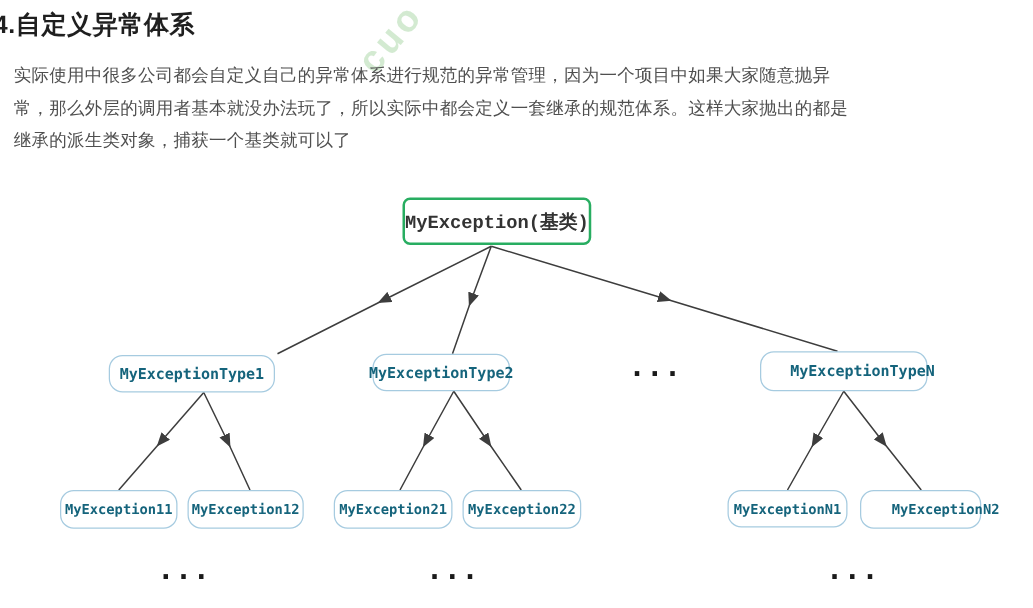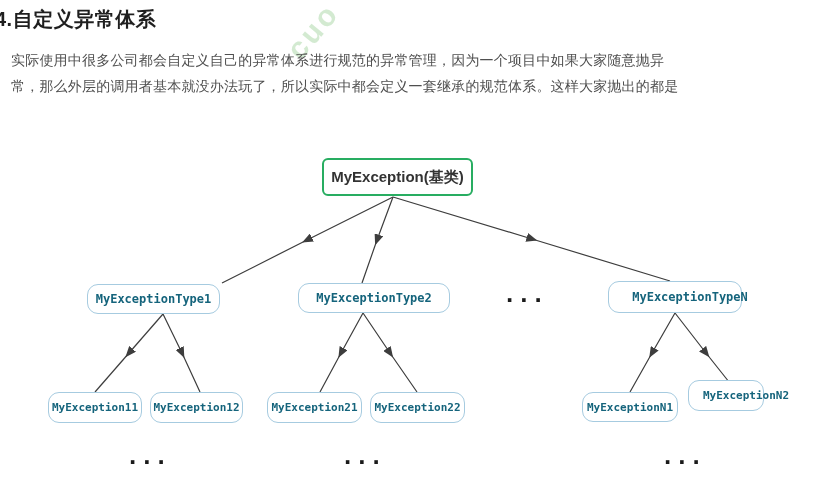--- a/index.html
+++ b/index.html
@@ -35,21 +35,21 @@
   #connectors{position:absolute;left:0;top:0;pointer-events:none;}
   .node{
     position:absolute;box-sizing:border-box;
     background:#ffffff;
     display:flex;align-items:center;justify-content:center;
     white-space:nowrap;
   }
   .root-node{
     border:2.5px solid #28ad61;border-radius:6px;
     font-size:15px;font-weight:700;color:#333333;
-    font-family:Liberation Sans, sans-serif;
+    font-family:Liberation Mono, monospace;
   }
   .blue-node{
     border:1px solid #a6cbe0;border-radius:11px;
     font-weight:700;color:#15647c;
     font-family:"DejaVu Sans Mono","Liberation Mono", monospace;
   }
   .lvl2{font-size:12px;}
   .lvl3{font-size:11px;}
   .ellipsis{
     position:absolute;
@@ -63,20 +63,21 @@
 
 <div id="page">
 
   <div id="watermark">cuo</div>
 
   <h1 id="heading">4.自定义异常体系</h1>
 
   <div id="paragraph">
     <div class="para-line">实际使用中很多公司都会自定义自己的异常体系进行规范的异常管理，因为一个项目中如果大家随意抛异</div>
     <div class="para-line">常，那么外层的调用者基本就没办法玩了，所以实际中都会定义一套继承的规范体系。这样大家抛出的都是</div>
+    <div class="para-line">继承的派生类对象，捕获一个基类就可以了</div>
   </div>
 
   <div id="diagram">
 
     <svg id="connectors" width="826" height="486" viewBox="0 0 826 486">
       <defs>
         <marker id="arw" markerWidth="11" markerHeight="9" refX="5.5" refY="4.5" orient="auto" markerUnits="userSpaceOnUse">
           <path d="M0,0 L11,4.5 L0,9 z" fill="#3d3d3d"></path>
         </marker>
       </defs>
@@ -89,30 +90,30 @@
         <polyline points="363,313 341,353 320,392" marker-mid="url(#arw)"></polyline>
         <polyline points="363,313 390,353 417,392" marker-mid="url(#arw)"></polyline>
         <polyline points="675,313 652,353 630,392" marker-mid="url(#arw)"></polyline>
         <polyline points="675,313 706,353 737,392" marker-mid="url(#arw)"></polyline>
       </g>
     </svg>
 
     <div class="node root-node" style="left:322px;top:158px;width:151px;height:38px;">MyException(基类)</div>
 
     <div class="node blue-node lvl2" style="left:87px;top:284px;width:133px;height:30px;">MyExceptionType1</div>
-    <div class="node blue-node lvl2" style="left:298px;top:283px;width:152px;height:30px;">MyExceptionType2</div>
+    <div class="node blue-node lvl2" style="left:298px;top:283px;width:110px;height:30px;">MyExceptionType2</div>
     <div class="node blue-node lvl2" style="left:608px;top:281px;width:134px;height:32px;padding-left:30px;">MyExceptionTypeN</div>
 
     <div class="ellipsis" style="left:503px;top:284px;">...</div>
 
     <div class="node blue-node lvl3" style="left:48px;top:392px;width:94px;height:31px;">MyException11</div>
     <div class="node blue-node lvl3" style="left:150px;top:392px;width:93px;height:31px;">MyException12</div>
     <div class="node blue-node lvl3" style="left:267px;top:392px;width:95px;height:31px;">MyException21</div>
     <div class="node blue-node lvl3" style="left:370px;top:392px;width:95px;height:31px;text-align:right;">MyException22</div>
     <div class="node blue-node lvl3" style="left:582px;top:392px;width:96px;height:30px;">MyExceptionN1</div>
-    <div class="node blue-node lvl3" style="left:688px;top:380px;width:76px;height:31px;padding-left:40px;">MyExceptionN2</div>
+    <div class="node blue-node lvl3" style="left:688px;top:392px;width:97px;height:31px;padding-left:40px;">MyExceptionN2</div>
 
     <div class="ellipsis" style="left:126px;top:446px;">...</div>
     <div class="ellipsis" style="left:341px;top:446px;">...</div>
     <div class="ellipsis" style="left:661px;top:446px;">...</div>
 
   </div>
 </div>
 
 </body></html>

